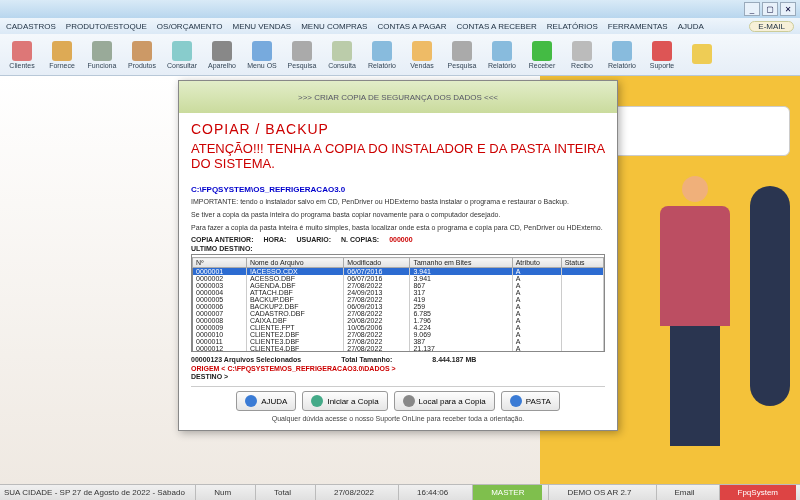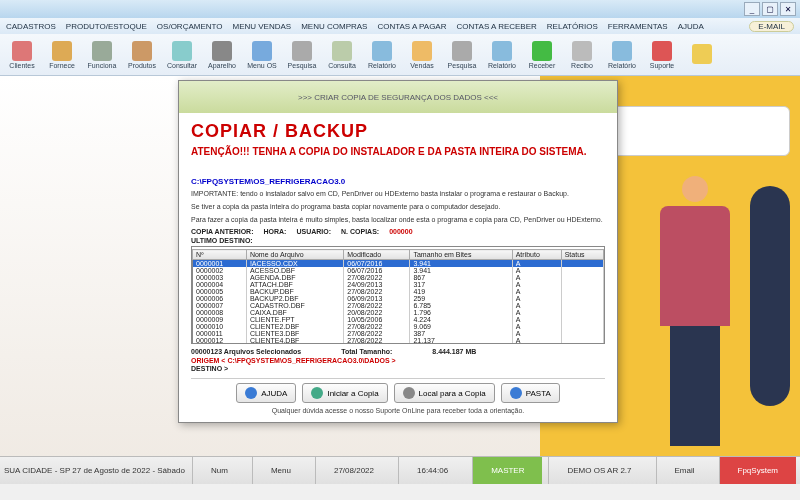--- a/index.html
+++ b/index.html
@@ -17,40 +17,40 @@
 .bg-art { position: absolute; right: 0; top: 0; width: 260px; height: 100%; background: #f4c23a; }
 .bg-art .person { position: absolute; right: 60px; top: 100px; width: 90px; height: 260px; }
 .bg-art .head { width: 26px; height: 26px; background: #f0b07a; border-radius: 50%; margin: 0 auto; }
 .bg-art .body { width: 70px; height: 120px; background: #bc4e62; border-radius: 8px 8px 0 0; margin: 4px auto 0; }
 .bg-art .legs { width: 50px; height: 120px; background: #2a3550; margin: 0 auto; }
 .bg-art .wrench { position: absolute; right: 10px; top: 110px; width: 40px; height: 220px; background: #2a3550; border-radius: 20px; }
 .bg-art .ac { position: absolute; right: 10px; top: 30px; width: 180px; height: 50px; background: #fff; border-radius: 6px; border: 1px solid #ccc; }
 .dialog { position: absolute; left: 178px; top: 4px; width: 440px; background: #fff; border: 1px solid #888; box-shadow: 2px 2px 8px rgba(0,0,0,.3); }
 .dlg-title { height: 18px; background: linear-gradient(#e2edc8,#cadb9d); font-size: 8px; color: #556; display: flex; align-items: center; padding: 16px 6px; justify-content: center; }
 .dlg-body { padding: 6px 12px; font-size: 8px; color: #222; }
-.dlg-h1 { color: #c00; font-weight: bold; font-size: 18px; letter-spacing: 1px; margin: 2px 0 4px; }
-.dlg-h2 { color: #c00; font-weight: bold; font-size: 10px; margin-bottom: 20px; }
+.dlg-h1 { color: #c00; font-weight: normal; font-size: 14px; letter-spacing: 1px; margin: 2px 0 4px; }
+.dlg-h2 { color: #c00; font-weight: normal; font-size: 13px; margin-bottom: 14px; }
 .dlg-path { color: #00c; font-weight: bold; font-size: 8px; margin-bottom: 4px; }
 .dlg-note { font-size: 7px; color: #333; line-height: 1.25; margin-bottom: 4px; }
 .dlg-row { display: flex; gap: 10px; font-size: 7px; font-weight: bold; margin: 2px 0; }
 .dlg-row .red { color: #c00; }
 .tbl { width: 100%; border: 1px solid #888; border-collapse: collapse; font-size: 7px; margin-top: 2px; }
 .tbl th { background: linear-gradient(#f6f6f6,#e2e2e2); border: 1px solid #aaa; padding: 1px 3px; font-weight: normal; text-align: left; }
 .tbl td { border-right: 1px solid #ccc; padding: 0 3px; white-space: nowrap; }
 .tbl tr.sel td { background: #2c6bd1; color: #fff; }
 .tbl-wrap { height: 98px; overflow: hidden; border: 1px solid #888; }
 .summary { font-size: 7px; font-weight: bold; margin-top: 4px; display: flex; gap: 40px; }
 .origem { font-size: 7px; color: #c00; font-weight: bold; margin-top: 2px; }
 .destino { font-size: 7px; font-weight: bold; margin-top: 1px; }
 .dlg-sep { border-top: 1px solid #ccc; margin: 6px 0 4px; }
 .dlg-btns { display: flex; gap: 6px; justify-content: center; margin: 2px 0; }
 .dbtn { height: 20px; padding: 0 8px; font-size: 8px; background: linear-gradient(#fdfdfd,#e6e6e6); border: 1px solid #999; border-radius: 3px; display: flex; align-items: center; gap: 4px; }
 .dbtn .bic { width: 12px; height: 12px; border-radius: 50%; }
 .dlg-foot { font-size: 7px; color: #444; text-align: center; margin: 4px 0 2px; }
-.statusbar { position: absolute; bottom: 16px; left: 0; right: 0; height: 28px; background: linear-gradient(#f0f0f0,#e0e0e0); border-top: 1px solid #bbb; display: flex; align-items: center; font-size: 8px; color: #333; padding: 0 4px; gap: 6px; }
+.statusbar { position: absolute; bottom: 0; left: 0; right: 0; height: 16px; background: linear-gradient(#f0f0f0,#e0e0e0); border-top: 1px solid #bbb; display: flex; align-items: center; font-size: 8px; color: #333; padding: 0 4px; gap: 6px; }
 .statusbar .cell { border-left: 1px solid #bbb; padding: 0 18px; height: 100%; display: flex; align-items: center; }
 .statusbar .grow { flex: 1; }
 .sb-green { background: #7fbf4d; color: #fff; padding: 0 6px; }
 .sb-red { background: #d44; color: #fff; padding: 0 6px; }
 </style>
 </head>
 <body>
 
 <div class="titlebar">
   <span class="spacer"></span>
@@ -324,20 +324,20 @@
           </button>
       </div>
       <div class="dlg-foot">Qualquer dúvida acesse o nosso Suporte OnLine para receber toda a orientação.</div>
     </div>
   </div>
 </div>
 
 <div class="statusbar">
   <span class="grow">SUA CIDADE - SP 27 de Agosto de 2022 - Sábado</span>
   <span class="cell">Num</span>
-  <span class="cell">Menu</span>
+  <span class="cell">Total</span>
   <span class="cell">27/08/2022</span>
   <span class="cell">16:44:06</span>
   <span class="cell sb-green">MASTER</span>
   <span class="cell">DEMO OS AR 2.7</span>
   <span class="cell">Email</span>
   <span class="cell sb-red">FpqSystem</span>
 </div>
 
 </body></html>

